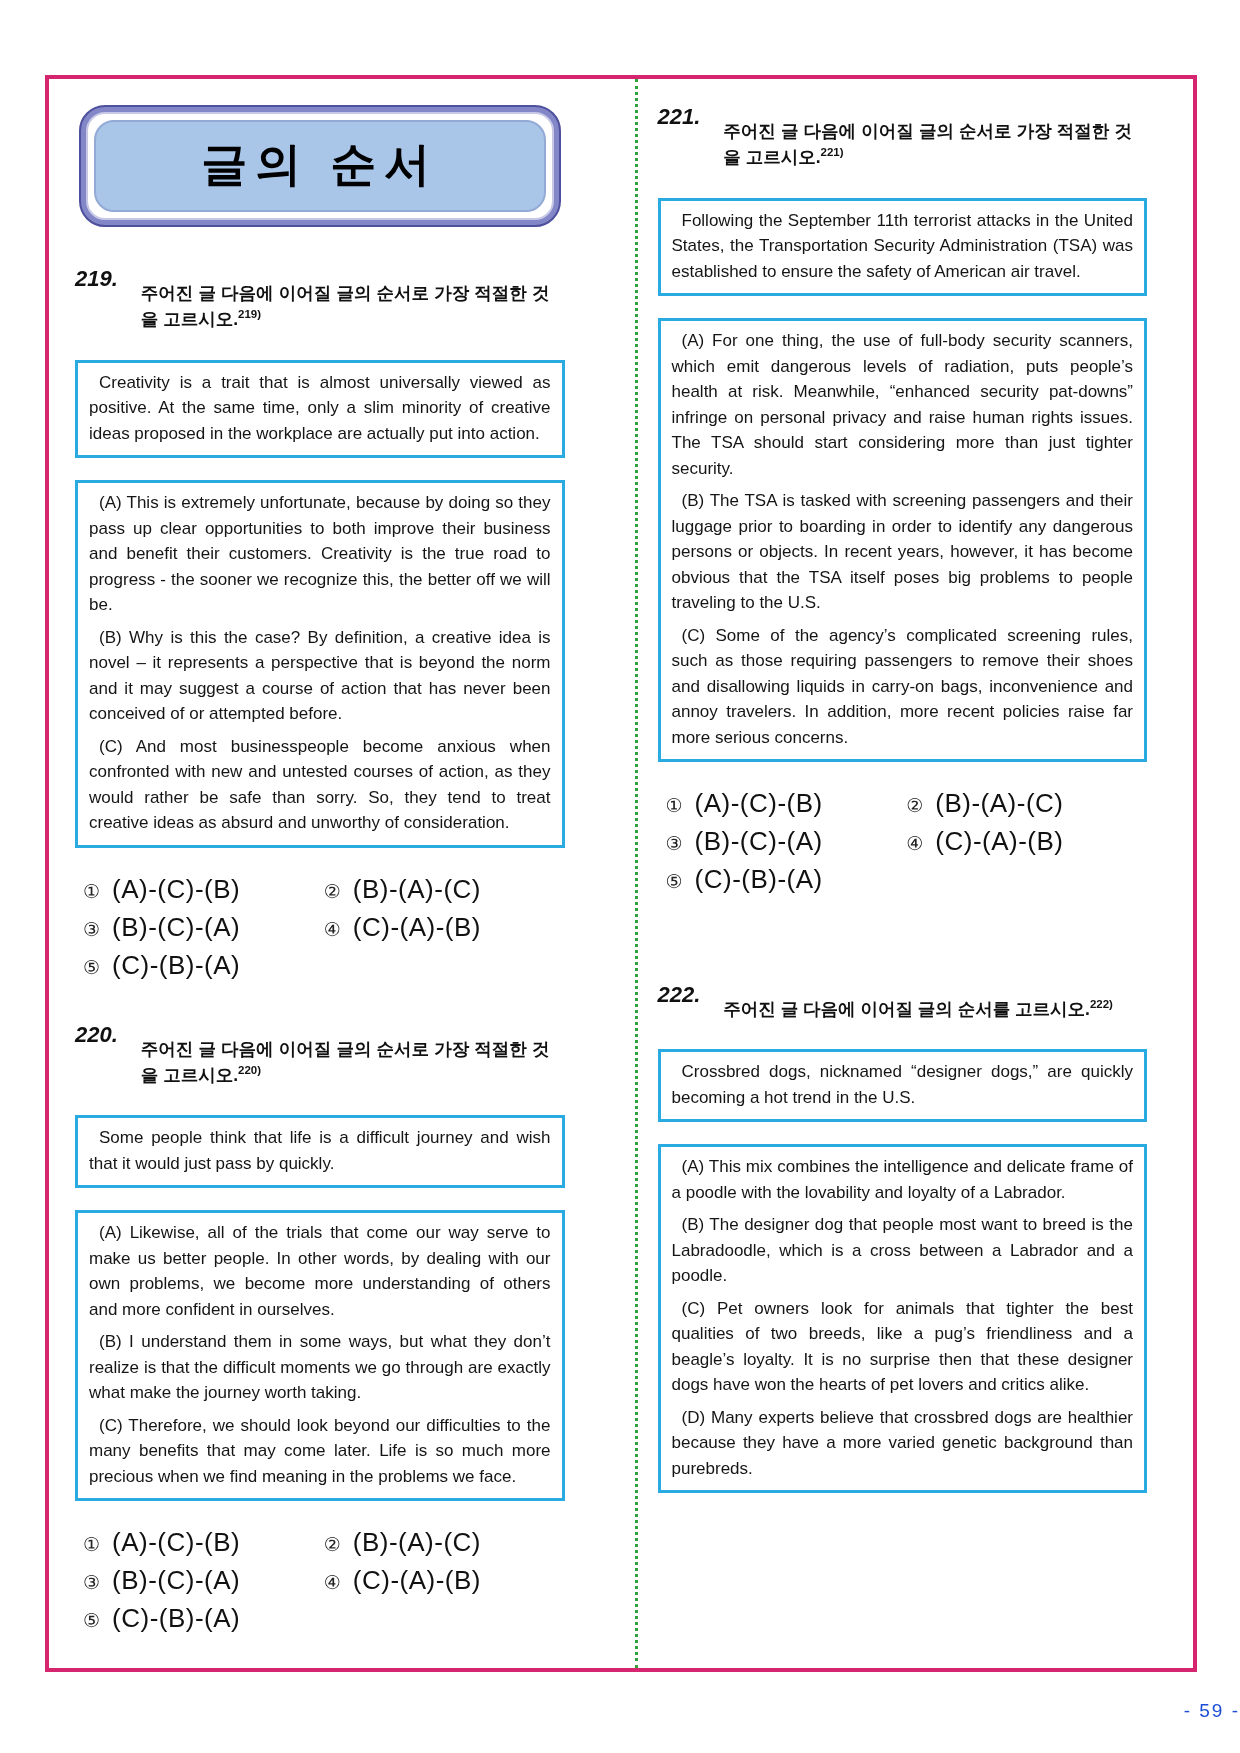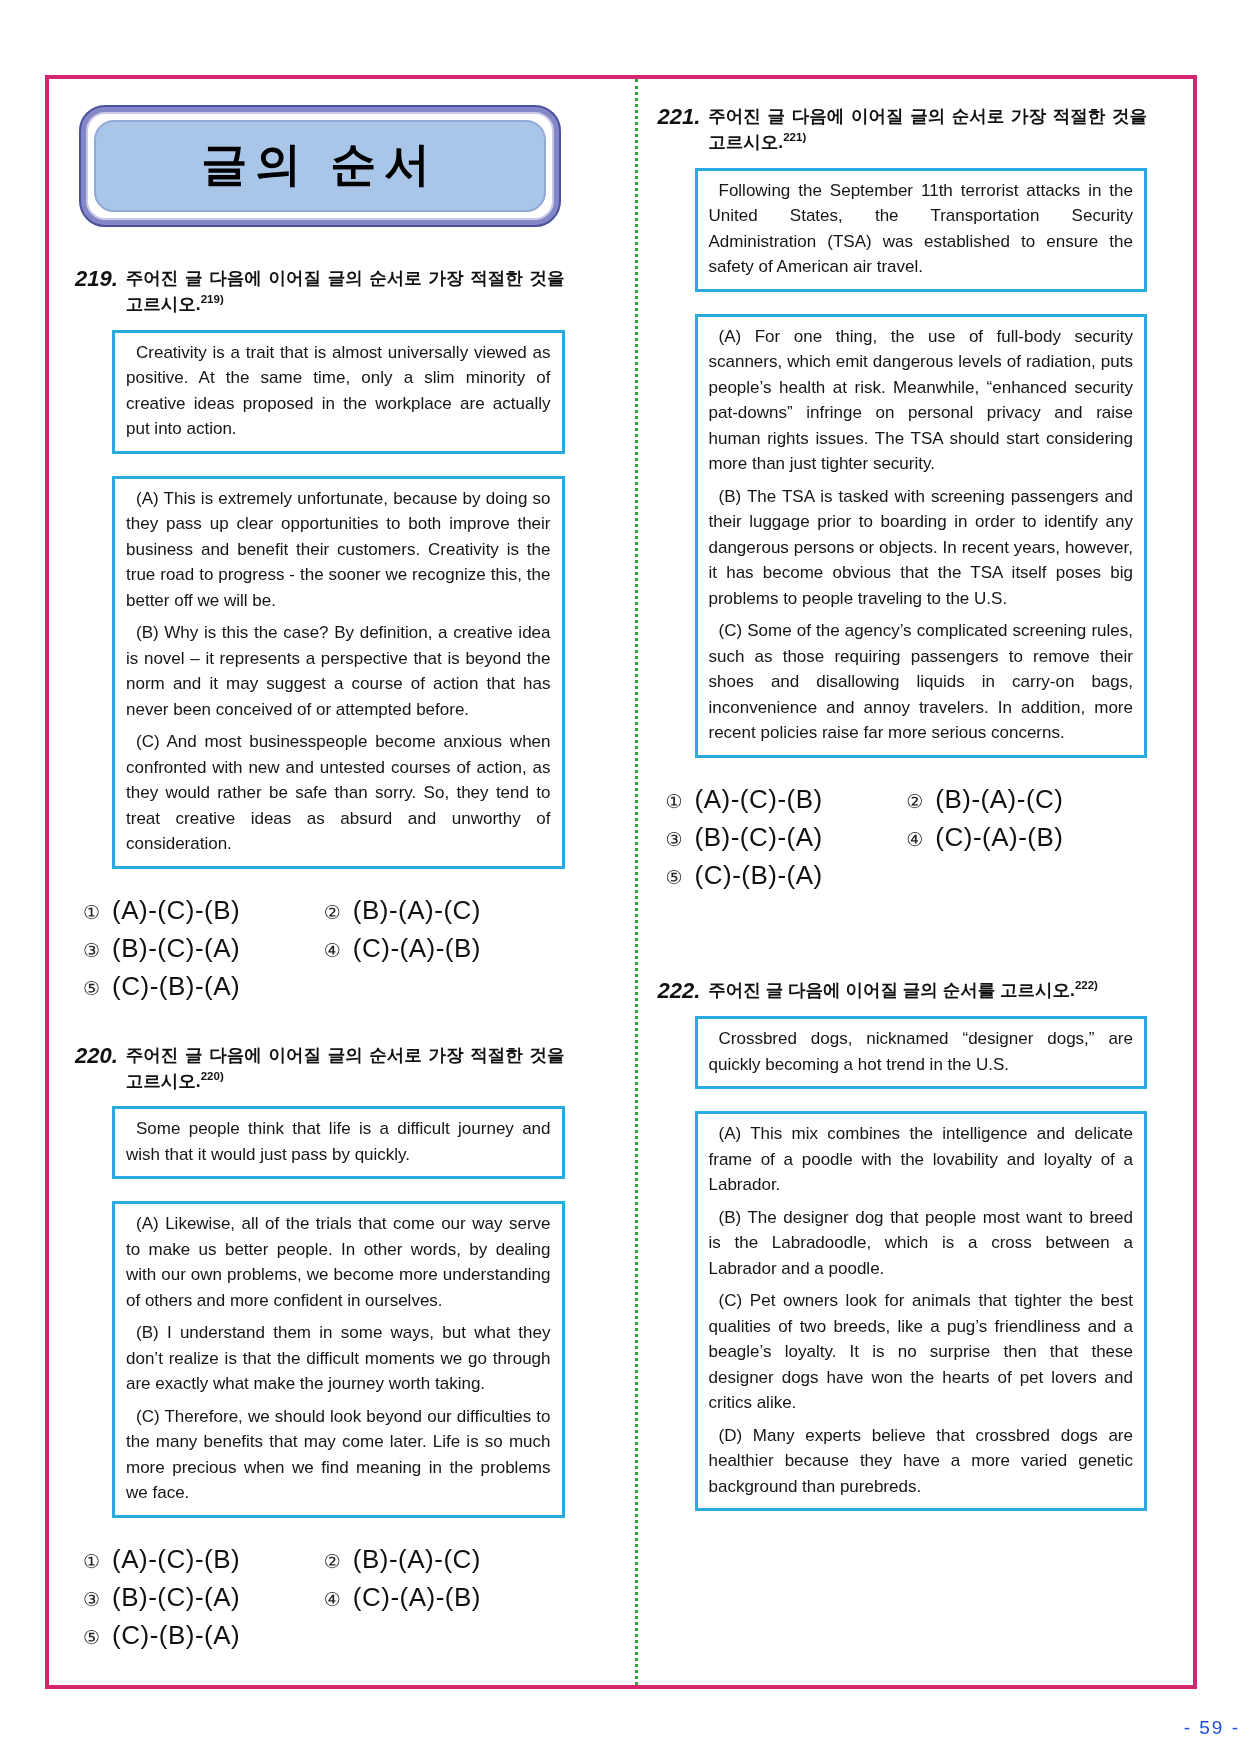--- a/index.html
+++ b/index.html
@@ -66,33 +66,32 @@
   .q-header { display: flex; gap: 8px; margin-bottom: 8px; }
   .q-num {
     font-family: Liberation Sans, sans-serif;
     font-style: italic;
     font-weight: bold;
     font-size: 22px;
     line-height: 1.25;
     white-space: nowrap;
   }
   .q-instr {
-    margin: 0;
+    margin: 15px;
     font-size: 17.5px;
     font-weight: bold;
     line-height: 1.5;
     text-align: justify;
   }
   sup.fn { font-size: 11.5px; font-weight: bold; }
 
   .passage-box {
     border: 3px solid #29abe2;
     background: #fff;
     padding: 7px 11px 9px 11px;
-    margin-left: 37px;
   }
   .passage-box.given { margin-top: 12px; }
   .passage-box.paragraphs { margin-top: 22px; }
   .passage {
     margin: 0;
     font-size: 17px;
     line-height: 1.5;
     text-align: justify;
     text-indent: 10px;
     color: #151515;

